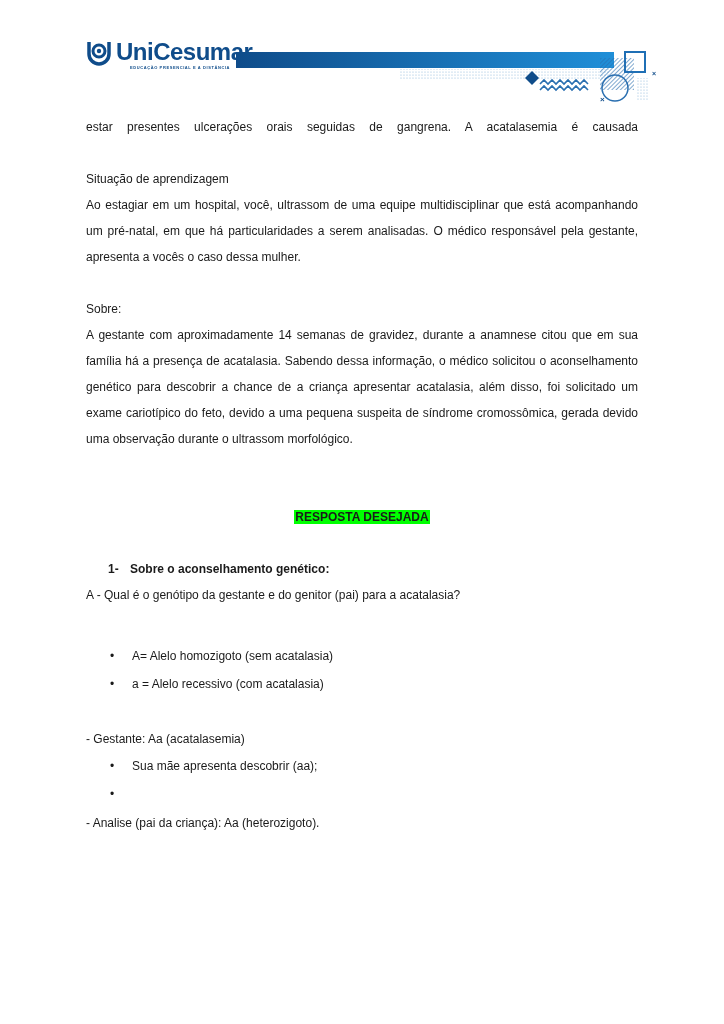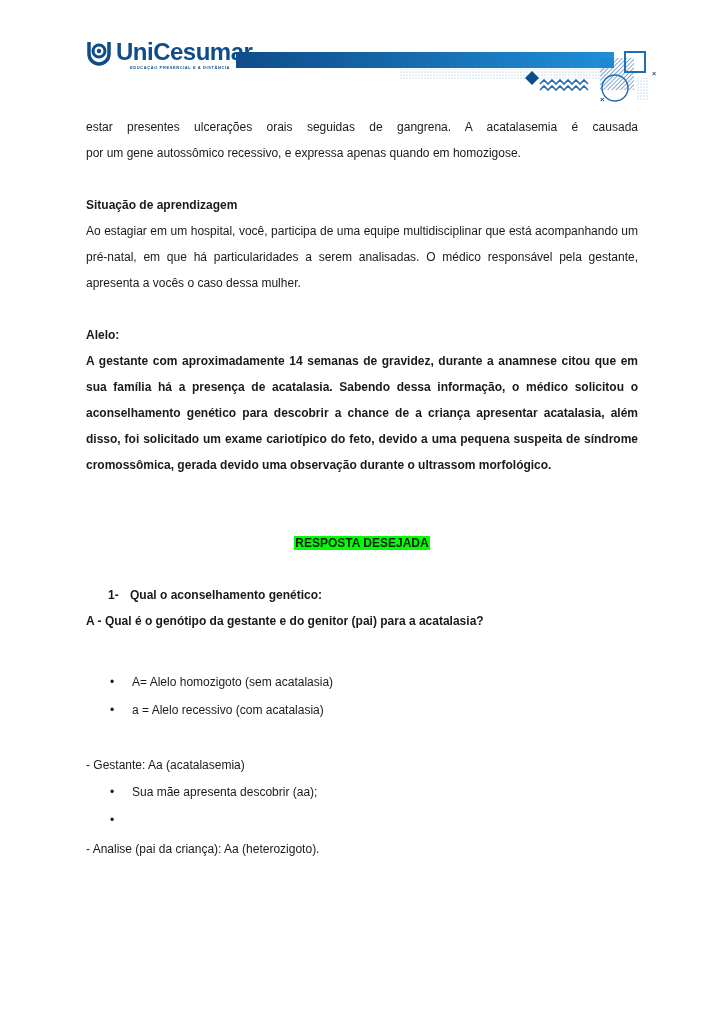--- a/index.html
+++ b/index.html
@@ -8,21 +8,21 @@
     .logo { position: absolute; left: 86px; top: 40px; display: flex; align-items: flex-start; }
     .logo-mark { width: 26px; height: 26px; margin-right: 4px; }
     .logo-text { display: flex; flex-direction: column; }
     .logo-name { font-family: "Liberation Sans", sans-serif; font-weight: bold; font-size: 24px; color: #0f4c8a; line-height: 24px; letter-spacing: -0.5px; }
     .logo-tagline { font-size: 4px; color: #0f4c8a; letter-spacing: 0.6px; font-weight: bold; margin-top: 1px; padding-left: 14px; }
     .header-bar { position: absolute; left: 236px; top: 52px; width: 378px; height: 16px; background: linear-gradient(to right, #0f4c8a, #1f8fd8); }
     .header-deco { position: absolute; left: 400px; top: 38px; width: 260px; height: 64px; }
     .content { position: absolute; left: 86px; top: 94px; width: 552px; font-size: 12px; line-height: 26px; margin-top: 20px; }
     p { margin: 0; }
     .justify { text-align: justify; text-align-last: left; }
-    .bold { font-weight: bold; }
+    .bold { font-weight: normal; }
     .gap { height: 26px; }
     .center { text-align: center; }
     .highlight { background: #00ff00; font-weight: bold; padding: 0 1px; }
     .numbered { padding-left: 22px; font-weight: bold; }
     .numbered .num { display: inline-block; width: 22px; }
     ul { margin: 0; padding: 0; list-style: none; }
     ul li { position: relative; padding-left: 46px; line-height: 28px; }
     ul li .bullet { position: absolute; left: 24px; top: 0; }
   </style>
 </head>
@@ -58,40 +58,39 @@
     <path d="M140 46 l4 -4 l4 4 l4 -4 l4 4 l4 -4 l4 4 l4 -4 l4 4 l4 -4 l4 4 l4 -4 l4 4" fill="none" stroke="#2a6fb0" stroke-width="1.6"></path>
     <path d="M140 52 l4 -4 l4 4 l4 -4 l4 4 l4 -4 l4 4 l4 -4 l4 4 l4 -4 l4 4 l4 -4 l4 4" fill="none" stroke="#2a6fb0" stroke-width="1.6"></path>
     <circle cx="215" cy="50" r="13" fill="none" stroke="#2a6fb0" stroke-width="1.5"></circle>
     <text x="200" y="64" font-size="8" fill="#0f4c8a" font-family="Liberation Sans, sans-serif" font-weight="bold">×</text>
     <text x="252" y="38" font-size="7" fill="#0f4c8a" font-family="Liberation Sans, sans-serif" font-weight="bold">×</text>
   </svg>
 </div>
 
 <div class="content">
   <p class="justify" style="text-align-last: justify;">estar presentes ulcerações orais seguidas de gangrena. A acatalasemia é causada</p>
-  <p>por um gene autossômico recessivo, e expressa apenas quando em homozigose.</p>
   <div class="gap"></div>
 
   <p class="bold">Situação de aprendizagem</p>
-  <p class="justify">Ao estagiar em um hospital, você, participa de uma equipe multidisciplinar que está acompanhando um pré-natal, em que há particularidades a serem analisadas. O médico responsável pela gestante, apresenta a vocês o caso dessa mulher.</p>
+  <p class="justify">Ao estagiar em um hospital, você, ultrassom de uma equipe multidisciplinar que está acompanhando um pré-natal, em que há particularidades a serem analisadas. O médico responsável pela gestante, apresenta a vocês o caso dessa mulher.</p>
   <div class="gap"></div>
 
-  <p class="bold">Alelo:</p>
+  <p class="bold">Sobre:</p>
   <p class="bold justify">A gestante com aproximadamente 14 semanas de gravidez, durante a anamnese citou que em sua família há a presença de acatalasia. Sabendo dessa informação, o médico solicitou o aconselhamento genético para descobrir a chance de a criança apresentar acatalasia, além disso, foi solicitado um exame cariotípico do feto, devido a uma pequena suspeita de síndrome cromossômica, gerada devido uma observação durante o ultrassom morfológico.</p>
   <div class="gap"></div>
 
   <div class="gap"></div>
 
   <p class="center">
     <span class="highlight">RESPOSTA DESEJADA</span>
   </p>
   <div class="gap"></div>
 
   <p class="numbered">
-    <span class="num">1-</span><span>Qual o aconselhamento genético:</span>
+    <span class="num">1-</span><span>Sobre o aconselhamento genético:</span>
   </p>
   <p class="bold">A - Qual é o genótipo da gestante e do genitor (pai) para a acatalasia?</p>
   <div class="gap" style="height:34px"></div>
 
   <ul>
     <li><span class="bullet">•</span><span>A= Alelo homozigoto (sem acatalasia)</span></li>
     <li><span class="bullet">•</span><span>a = Alelo recessivo (com acatalasia)</span></li>
   </ul>
   <div class="gap" style="height:28px"></div>
 

